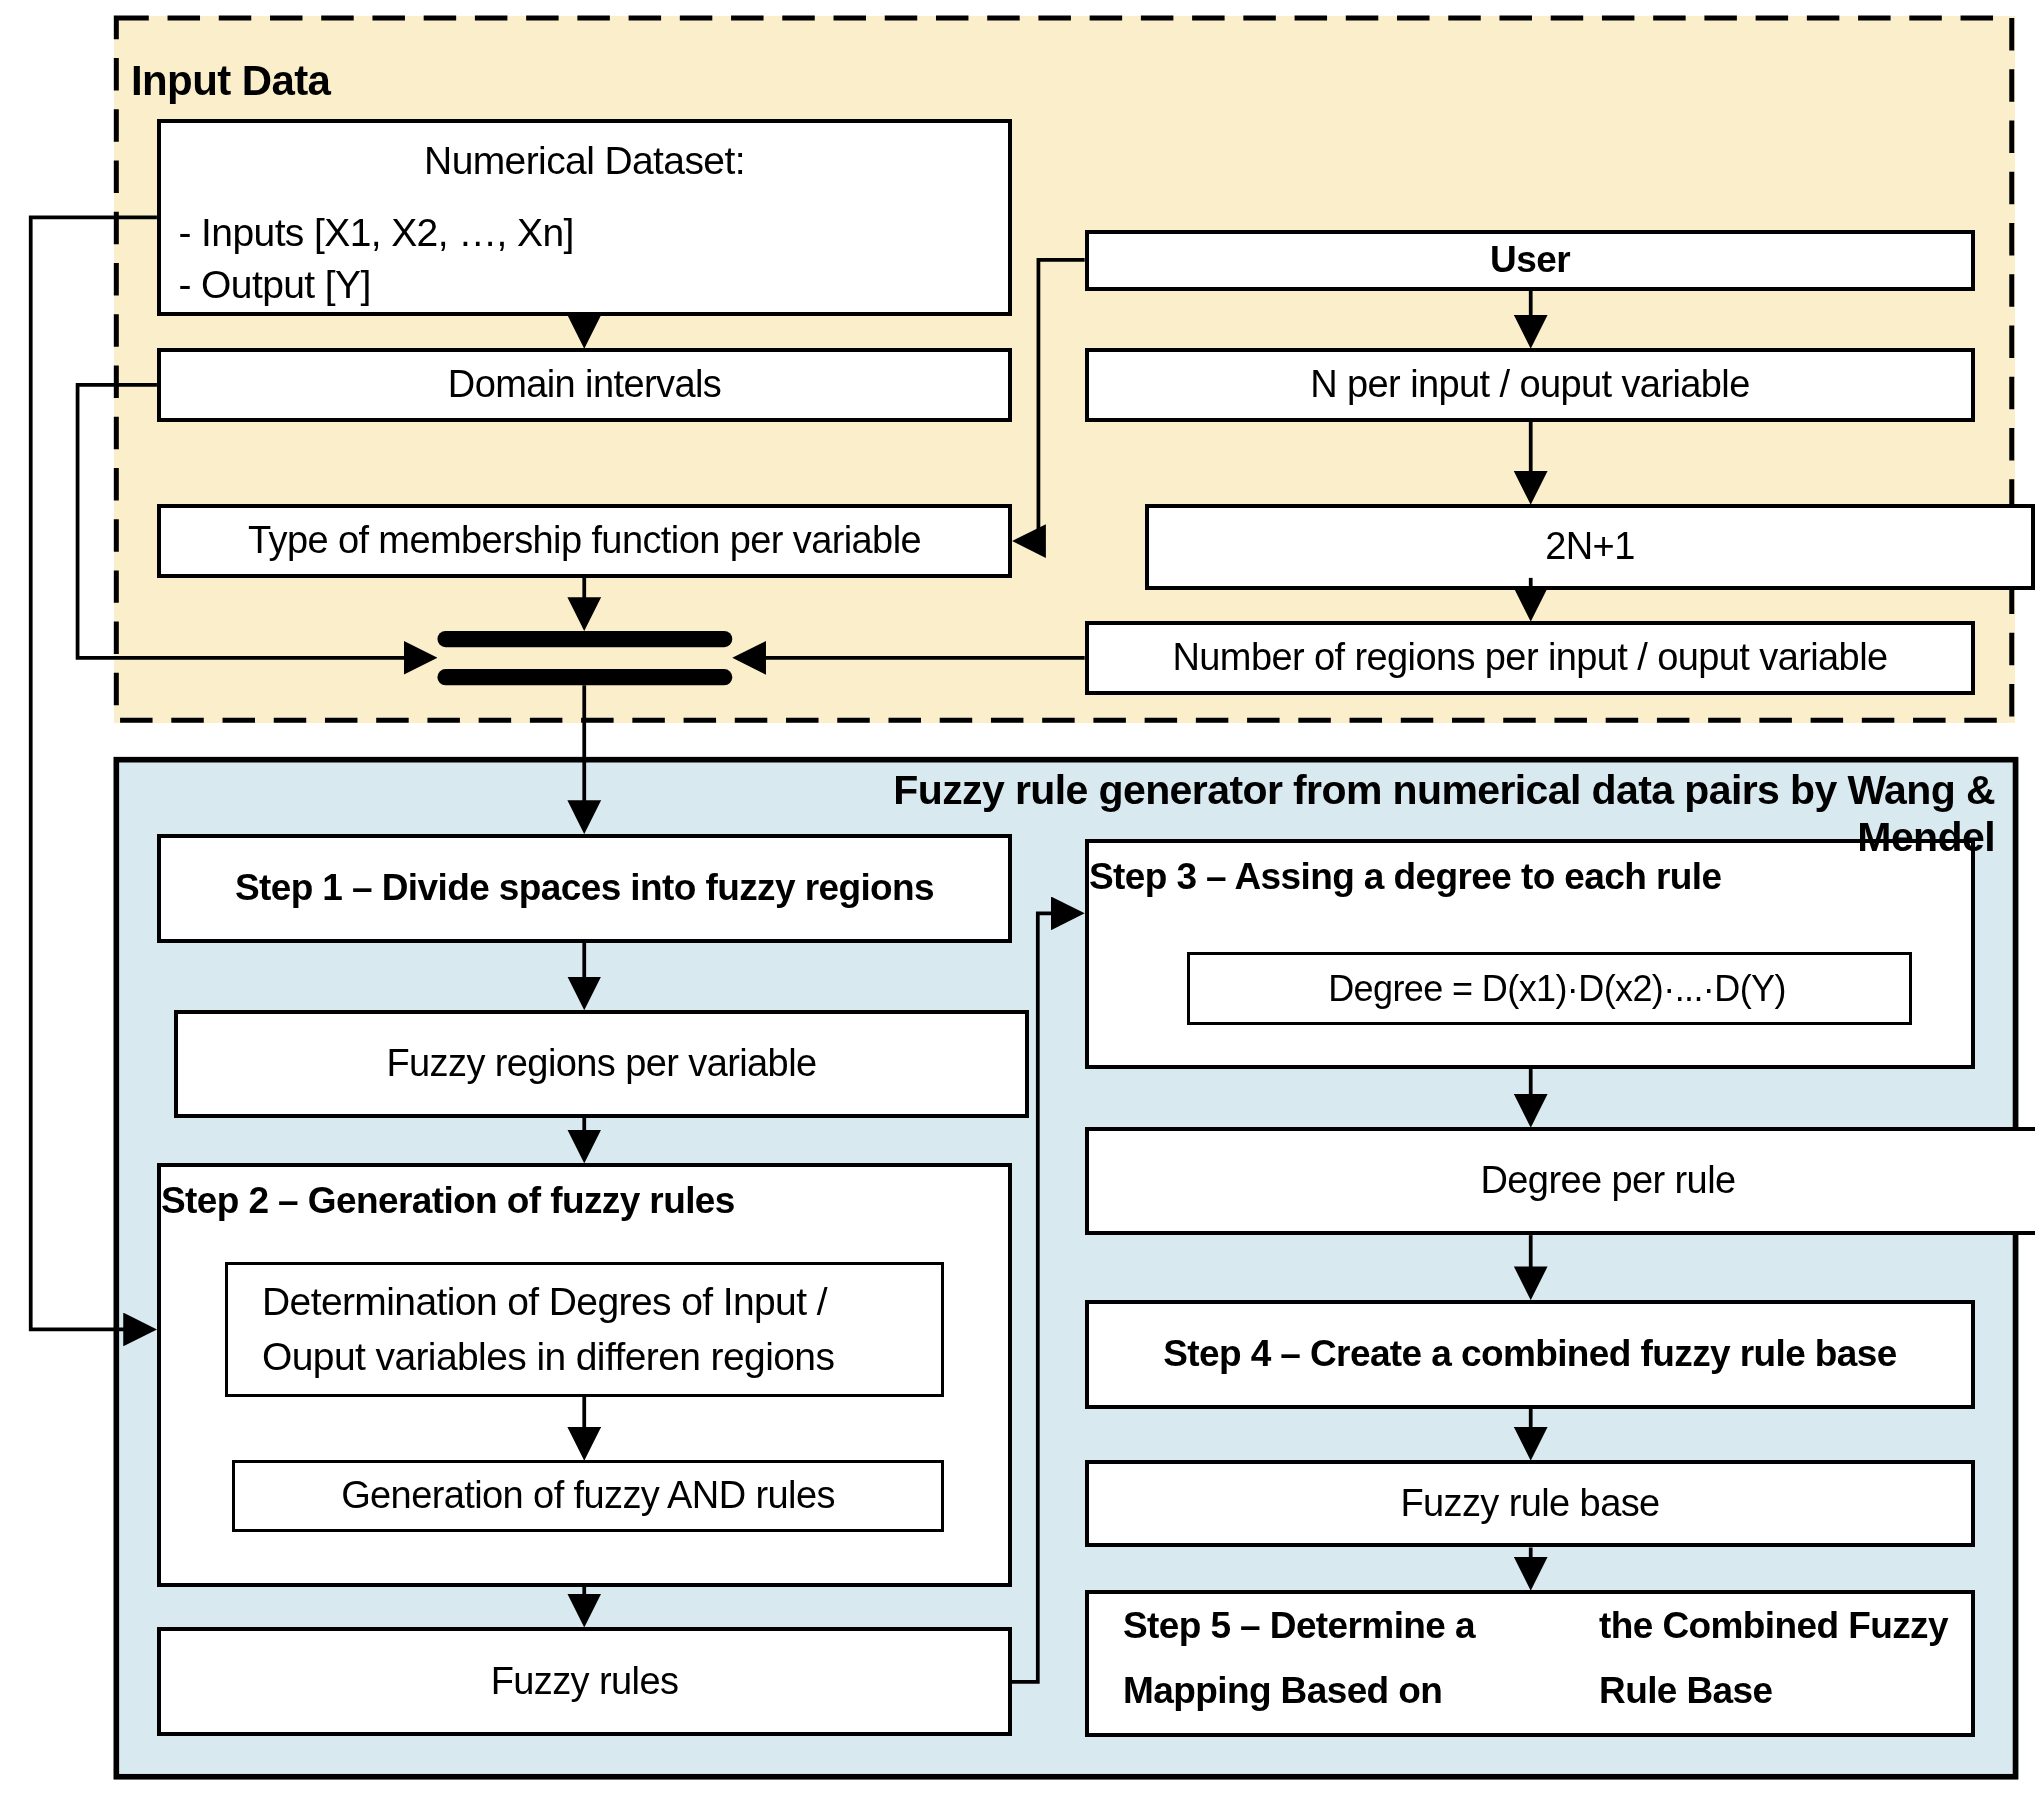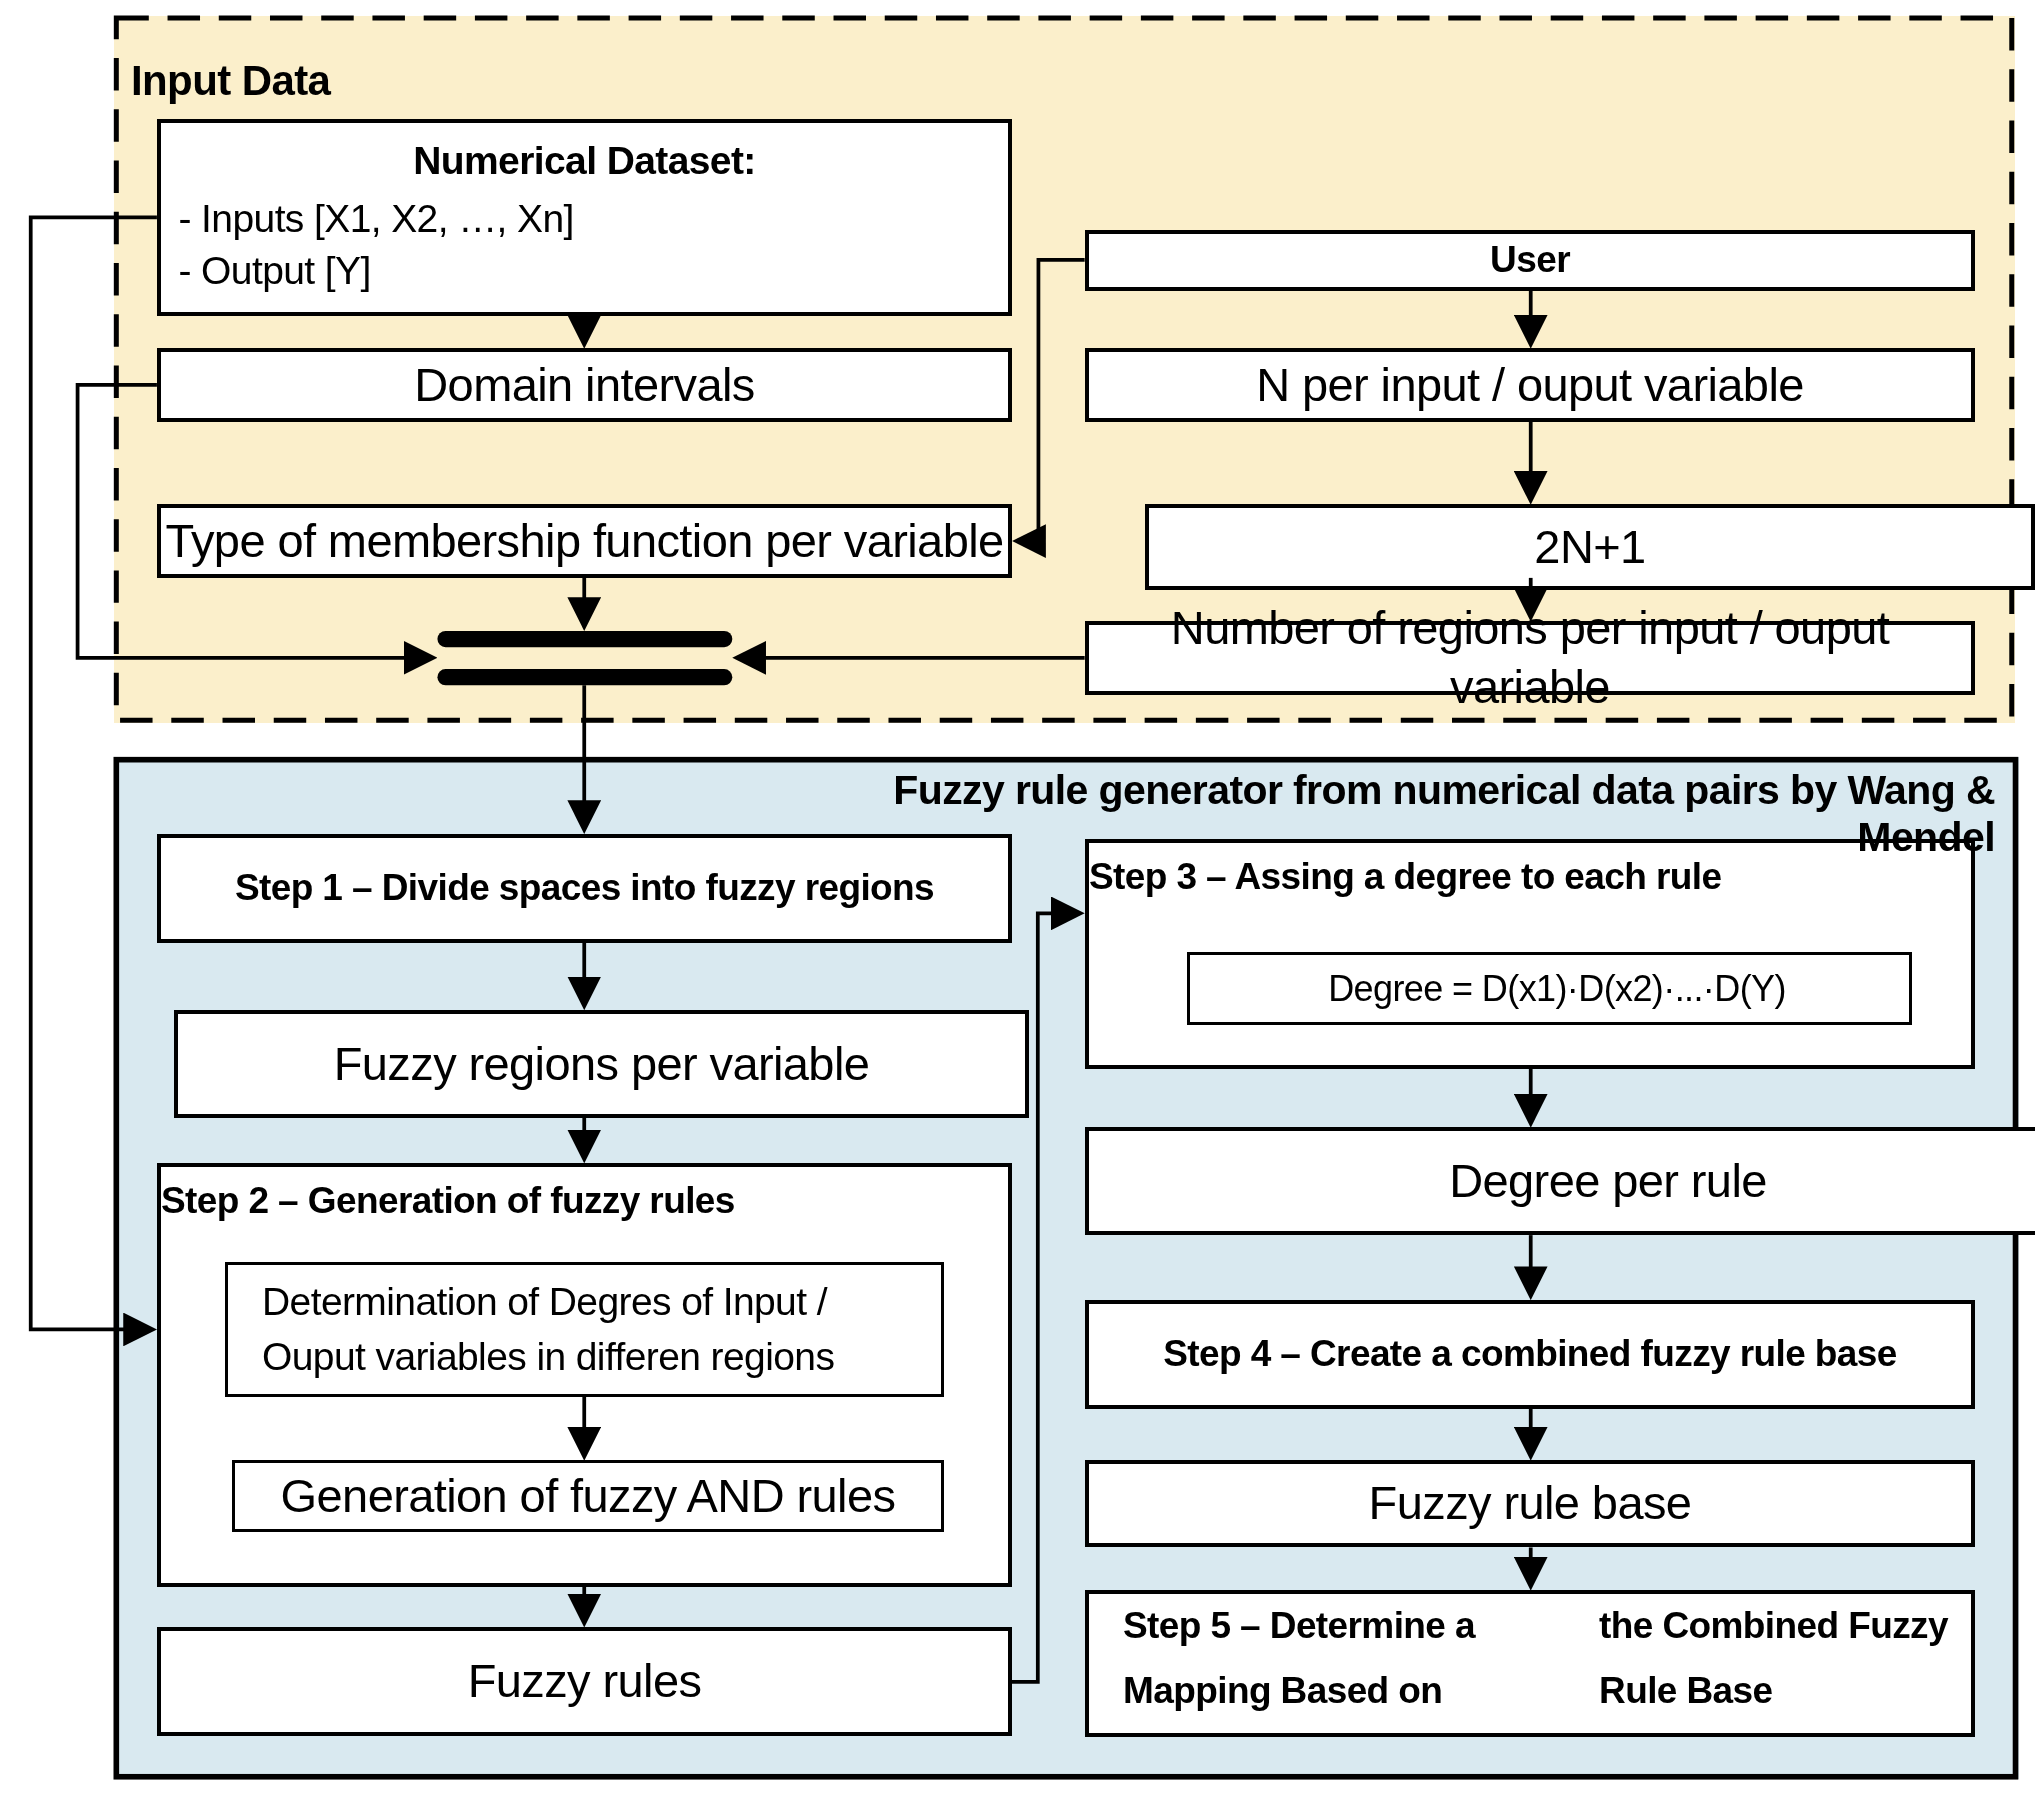--- a/index.html
+++ b/index.html
@@ -15,34 +15,34 @@
   #gen-bg{left:114px;top:757px;width:1905px;height:1022px;background:var(--gen-bg,#D9E9F0);}
   .box{
     position:absolute;z-index:3;
     background:var(--box-bg,#fff);
     border:4.4px solid #000;
     box-sizing:border-box;
     display:flex;align-items:center;justify-content:center;
     text-align:center;
   }
   .inner{border-width:3.7px;}
-  .lbl-reg{font-size:47px;letter-spacing:-0.6px;line-height:1.25;}
+  .lbl-reg{font-size:38px;letter-spacing:-0.6px;line-height:1.25;}
   .lbl-bold{font-size:37px;font-weight:bold;letter-spacing:-0.6px;line-height:1.25;}
   .section-label{
     position:absolute;z-index:4;
     font-size:42px;font-weight:bold;letter-spacing:-0.6px;
   }
   #gen-title{
     position:absolute;z-index:4;
     left:750px;top:767px;width:1245px;
     text-align:right;
     font-size:41px;font-weight:bold;letter-spacing:-0.6px;
   }
   #numerical-box{flex-direction:column;justify-content:flex-start;padding:16.2px 17.5px;}
-  #numerical-box .ds-title{font-size:39px;font-weight:bold;letter-spacing:-0.6px;margin-bottom:10px;}
+  #numerical-box .ds-title{font-size:39px;font-weight:normal;letter-spacing:-0.6px;margin-bottom:24px;}
   #numerical-box .ds-line{align-self:flex-start;text-align:left;font-size:39px;letter-spacing:-0.6px;line-height:1.32;}
   .container-box{justify-content:flex-start;align-items:flex-start;}
   .container-title{width:100%;text-align:left;padding-top:13px;font-size:37px;font-weight:bold;letter-spacing:-0.6px;}
   #determination-box{flex-direction:column;align-items:flex-start;justify-content:center;padding-left:34px;text-align:left;}
   #determination-box .det-line{font-size:39px;letter-spacing:-0.6px;line-height:1.4;}
   #formula-box{font-size:36px;letter-spacing:-0.6px;padding-left:15px;}
   #step5-box{flex-direction:row;align-items:flex-start;justify-content:center;padding-left:34px;text-align:left;}
   #step5-box .s5-line{font-size:37px;font-weight:bold;letter-spacing:-0.6px;line-height:1.75;}
   #overlay{position:absolute;left:0;top:0;z-index:5;pointer-events:none;}
   #borders{position:absolute;left:0;top:0;z-index:2;pointer-events:none;}

